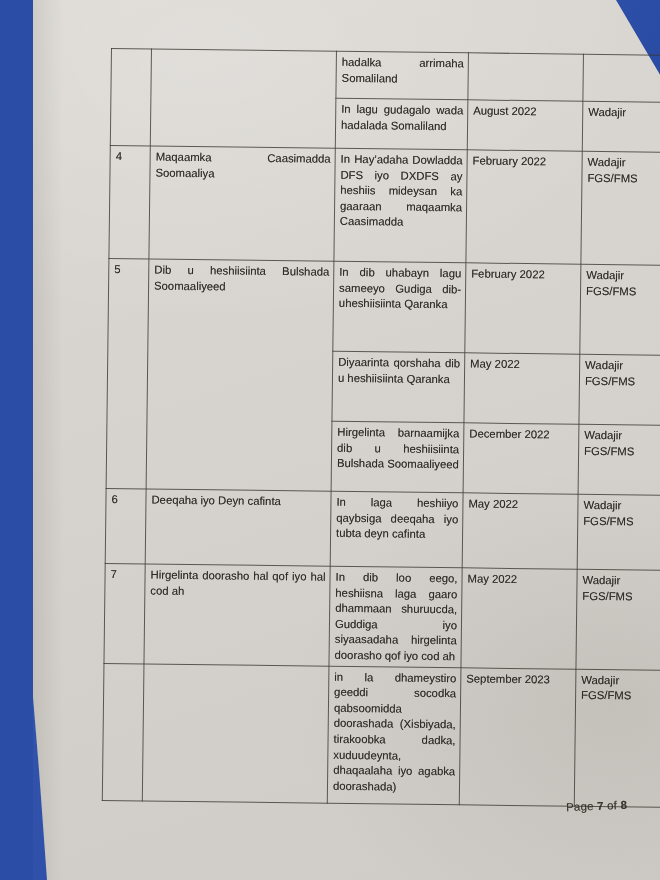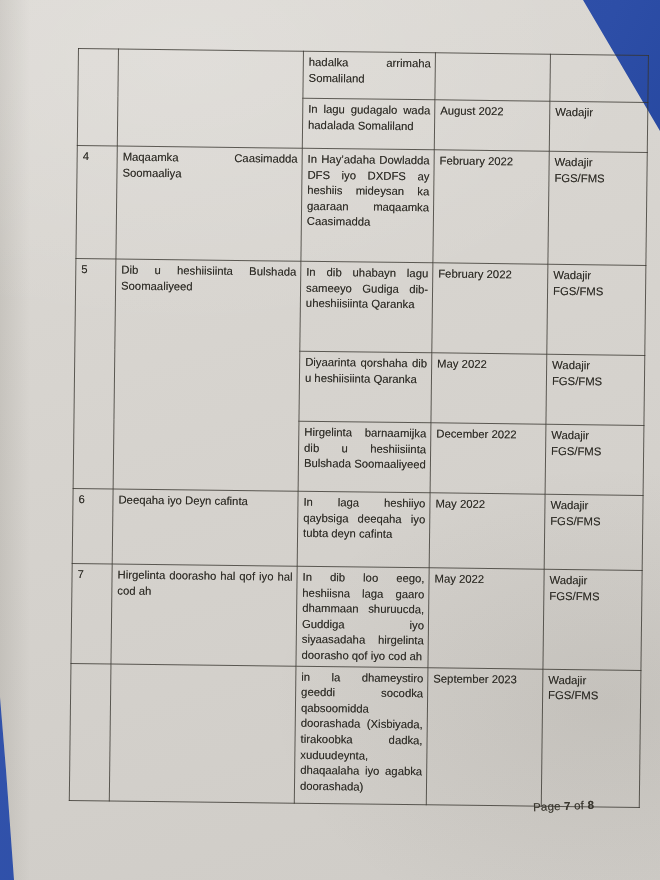--- a/index.html
+++ b/index.html
@@ -1,21 +1,21 @@
 <!DOCTYPE html>
 <html><head>
 <meta charset="utf-8">
 <style>
   html, body { margin:0; padding:0; }
   body {
     width:660px; height:880px; overflow:hidden; position:relative;
     background:#2c4da6;
     font-family:"Liberation Sans","DejaVu Sans",sans-serif;
   }
-  .photo { position:absolute; inset:0; }
+  .photo { position:absolute; inset:0;margin-left:33px; }
 
   
   .bg-blue {
     position:absolute; inset:0;
     background:linear-gradient(118deg,#3a5ab2 0%,#2d4ea7 55%,#16388e 100%);
   }
 
   
   .paper {
     position:absolute; inset:0;

